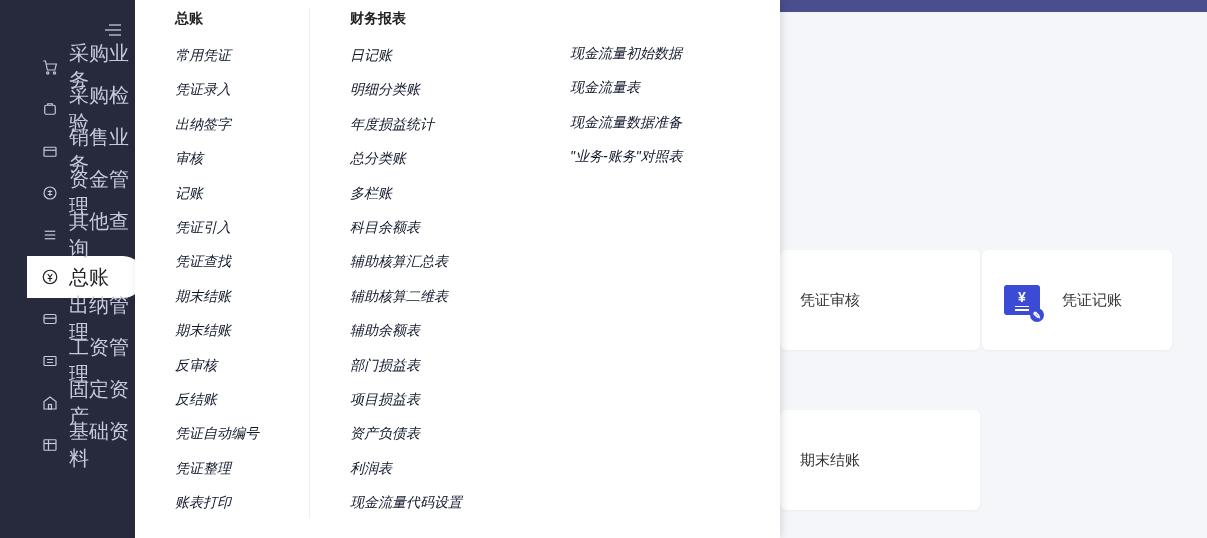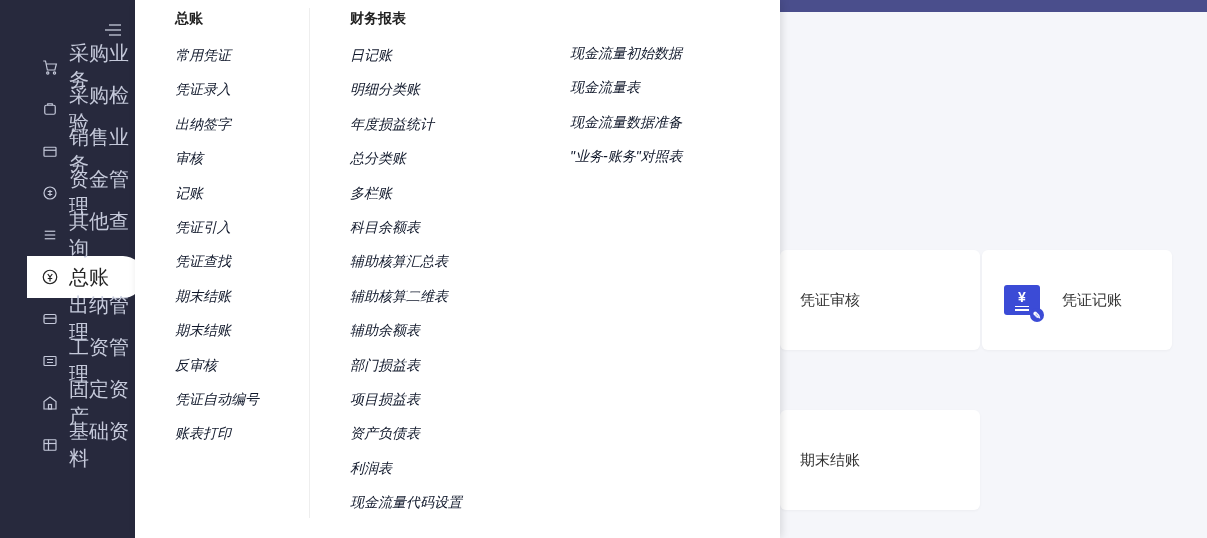--- a/index.html
+++ b/index.html
@@ -301,21 +301,23 @@
         <div class="sub-link">常用凭证</div>
         <div class="sub-link">凭证录入</div>
         <div class="sub-link">出纳签字</div>
         <div class="sub-link">审核</div>
         <div class="sub-link">记账</div>
         <div class="sub-link">凭证引入</div>
         <div class="sub-link">凭证查找</div>
         <div class="sub-link">期末结账</div>
         <div class="sub-link">期末结账</div>
         <div class="sub-link">反审核</div>
+        <div class="sub-link">反结账</div>
         <div class="sub-link">凭证自动编号</div>
+        <div class="sub-link">凭证整理</div>
         <div class="sub-link">账表打印</div>
       </div>
   </div>
   <div class="sub-col col2">
     <div class="sub-heading">财务报表</div>
     <div id="col2-items">
         <div class="sub-link">日记账</div>
         <div class="sub-link">明细分类账</div>
         <div class="sub-link">年度损益统计</div>
         <div class="sub-link">总分类账</div>

